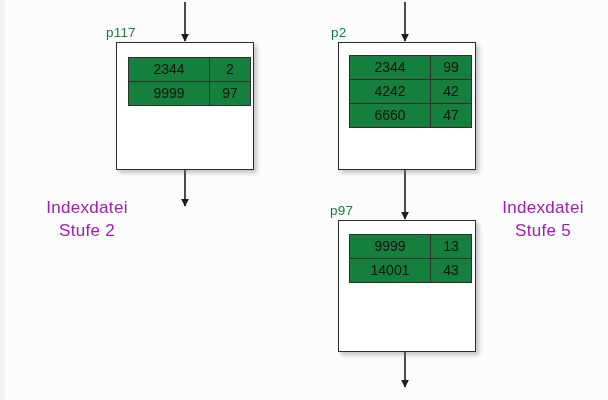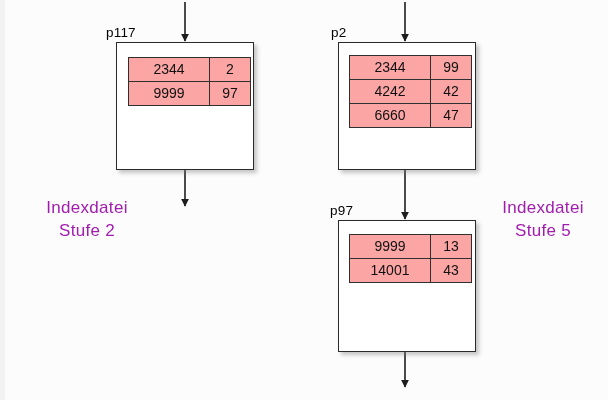--- a/index.html
+++ b/index.html
@@ -34,30 +34,30 @@
     position: absolute;
     background: #ffffff;
     border: 1.4px solid #2b2b2b;
     box-shadow: 3px 3px 4px rgba(120,120,120,0.42);
     box-sizing: border-box;
   }
   .block-label {
     position: absolute;
     font-size: 13.5px;
     letter-spacing: 0.2px;
-    color: #000000;
+    color: #15803d;
     white-space: nowrap;
   }
 
   
   .entry-table {
     position: absolute;
     border-collapse: collapse;
     border: 1.3px solid #2f2f2f;
-    background: #fca5a5;
+    background: #15803d;
     box-sizing: border-box;
   }
   .entry-table td {
     border: 1.3px solid #2f2f2f;
     text-align: center;
     font-size: 14px;
     font-family: "Liberation Sans", sans-serif;
     color: #111111;
     padding: 0;
     height: 23px;

